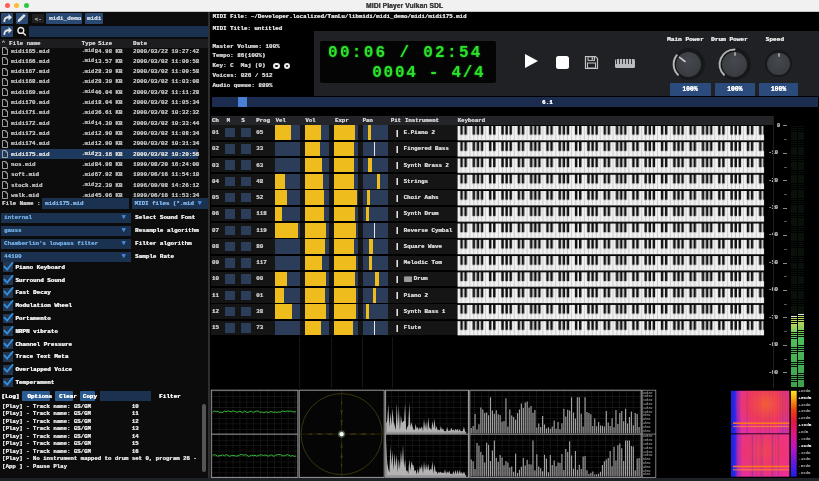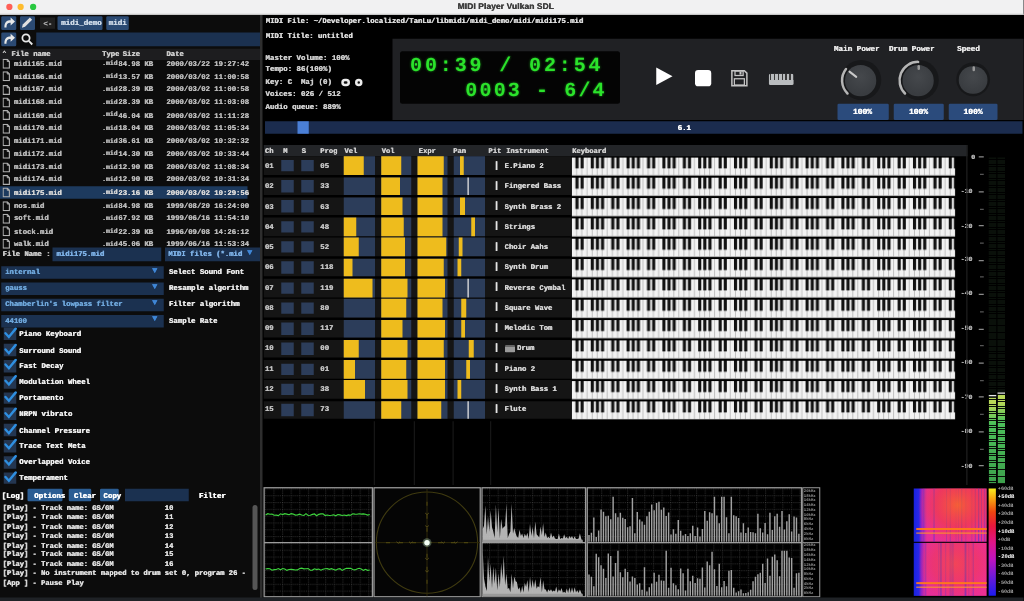--- a/index.html
+++ b/index.html
@@ -315,22 +315,22 @@
 <div class="t" style="left:212.5px;top:25.8px;font-size:5.8px;color:#dddddd;text-shadow:0.35px 0 0 currentColor;">MIDI Title: untitled</div>
 <div class="ab" style="left:314.4px;top:31px;width:504.6px;height:65.4px;background:#202124"></div>
 <div class="t" style="left:212.3px;top:43.6px;font-size:5.9px;color:#cfcfcf;text-shadow:0.35px 0 0 currentColor;">Master Volume: 100%</div>
 <div class="t" style="left:212.3px;top:53.4px;font-size:5.9px;color:#cfcfcf;text-shadow:0.35px 0 0 currentColor;">Tempo: 86(100%)</div>
 <div class="t" style="left:212.3px;top:63.2px;font-size:5.9px;color:#cfcfcf;text-shadow:0.35px 0 0 currentColor;">Key: C  Maj (0)</div>
 <div class="t" style="left:212.3px;top:73px;font-size:5.9px;color:#cfcfcf;text-shadow:0.35px 0 0 currentColor;">Voices: 026 / 512</div>
 <div class="t" style="left:212.3px;top:82.8px;font-size:5.9px;color:#cfcfcf;text-shadow:0.35px 0 0 currentColor;">Audio queue: 889%</div>
 <div class="ab" style="left:273.0px;top:62.8px;width:6.6px;height:6.6px;border:2px solid #ececec;border-radius:50%;background:#111"></div>
 <div class="ab" style="left:283.9px;top:62.8px;width:6.6px;height:6.6px;border:2px solid #ececec;border-radius:50%;background:#111"></div>
 <div class="ab" style="left:319.8px;top:41px;width:176.6px;height:42.3px;background:#040404;border-radius:2px"></div>
-<div class="t" style="left:328px;top:44.6px;font-size:16px;color:#2be32b;text-shadow:0.35px 0 0 currentColor;letter-spacing:2.3px;text-shadow:0 0 2px rgba(40,220,40,.65)">00:39 / 02:54</div>
-<div class="t" style="left:372.3px;top:65.3px;font-size:16px;color:#2be32b;text-shadow:0.35px 0 0 currentColor;letter-spacing:1.7px;text-shadow:0 0 2px rgba(40,220,40,.65)">0003 - 6/4</div>
+<div class="t" style="left:328px;top:44.6px;font-size:16px;color:#2be32b;text-shadow:0.35px 0 0 currentColor;letter-spacing:2.3px;text-shadow:0 0 2px rgba(40,220,40,.65)">00:06 / 02:54</div>
+<div class="t" style="left:372.3px;top:65.3px;font-size:16px;color:#2be32b;text-shadow:0.35px 0 0 currentColor;letter-spacing:1.7px;text-shadow:0 0 2px rgba(40,220,40,.65)">0004 - 4/4</div>
 <div class="ab" style="left:524.8px;top:54.2px;width:0px;height:0px;border-left:13.2px solid #fff;border-top:7.8px solid transparent;border-bottom:7.8px solid transparent"></div>
 <div class="ab" style="left:555.5px;top:56.3px;width:13.2px;height:13.2px;background:#fff;border-radius:2.5px"></div>
 <div class="ab" style="left:584px;top:55px;width:15px;height:15px">
     <svg width="15" height="15" viewBox="0 0 15 15">
       <path d="M1.5 1.5 L11.5 1.5 L13.5 3.5 L13.5 13.5 L1.5 13.5 Z" fill="none" stroke="#c4c4c4" stroke-width="1.2"></path>
       <rect x="4" y="1.8" width="6.5" height="3.6" fill="none" stroke="#c4c4c4" stroke-width="1"></rect>
       <rect x="7.6" y="2.3" width="1.6" height="2.4" fill="#c4c4c4"></rect>
       <rect x="3.5" y="8" width="8" height="5" fill="none" stroke="#c4c4c4" stroke-width="1"></rect>
     </svg>
   </div>

